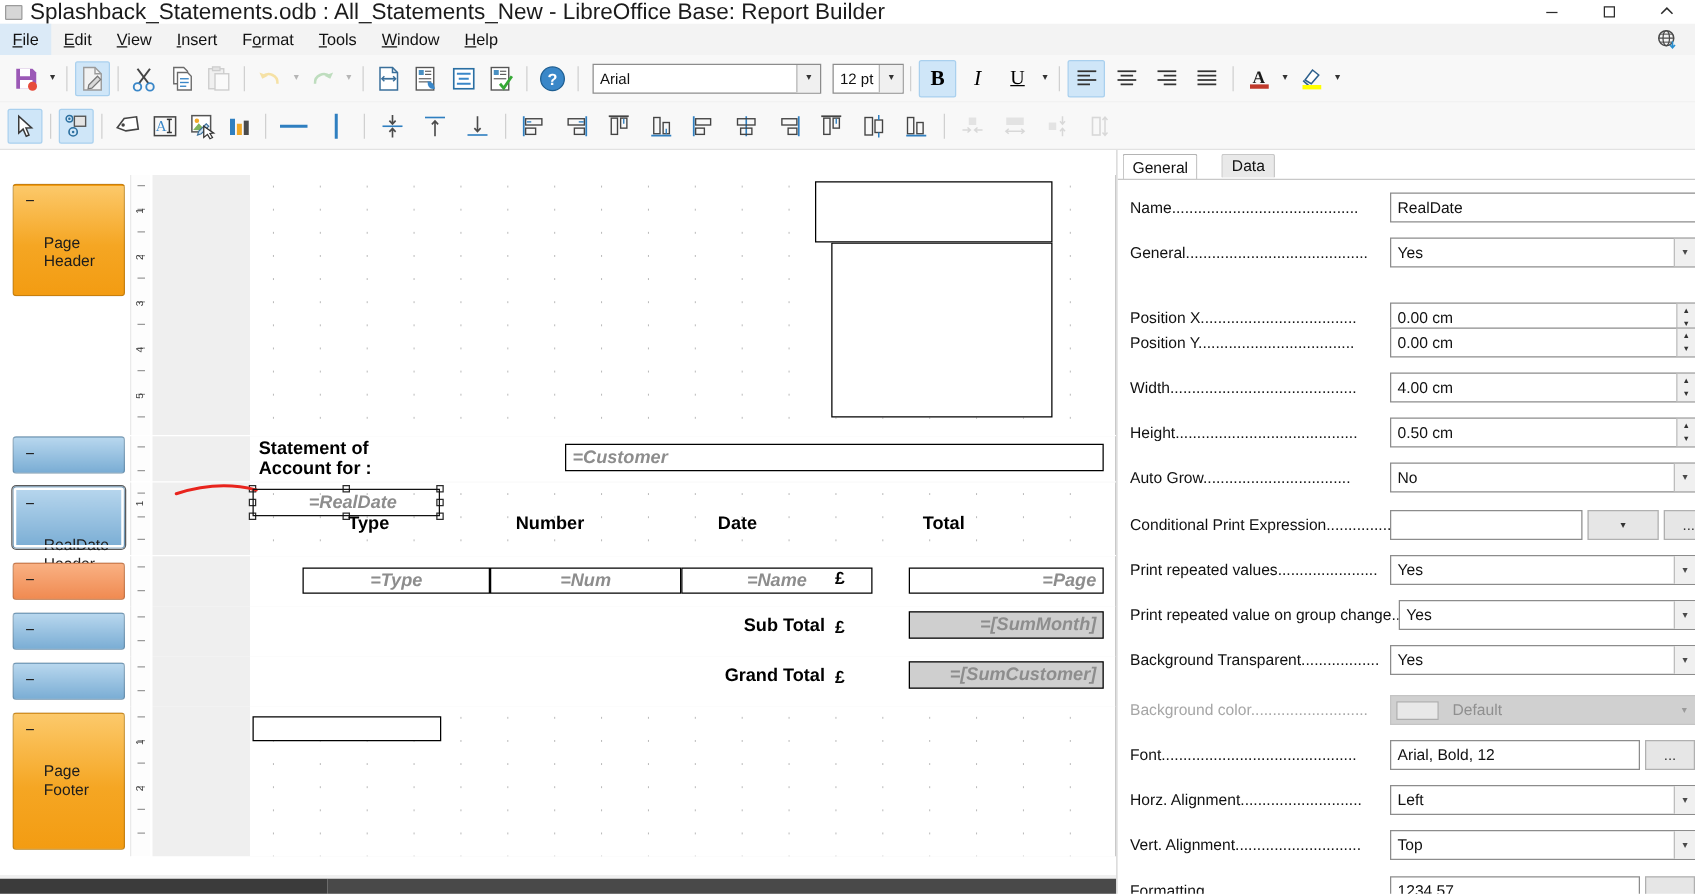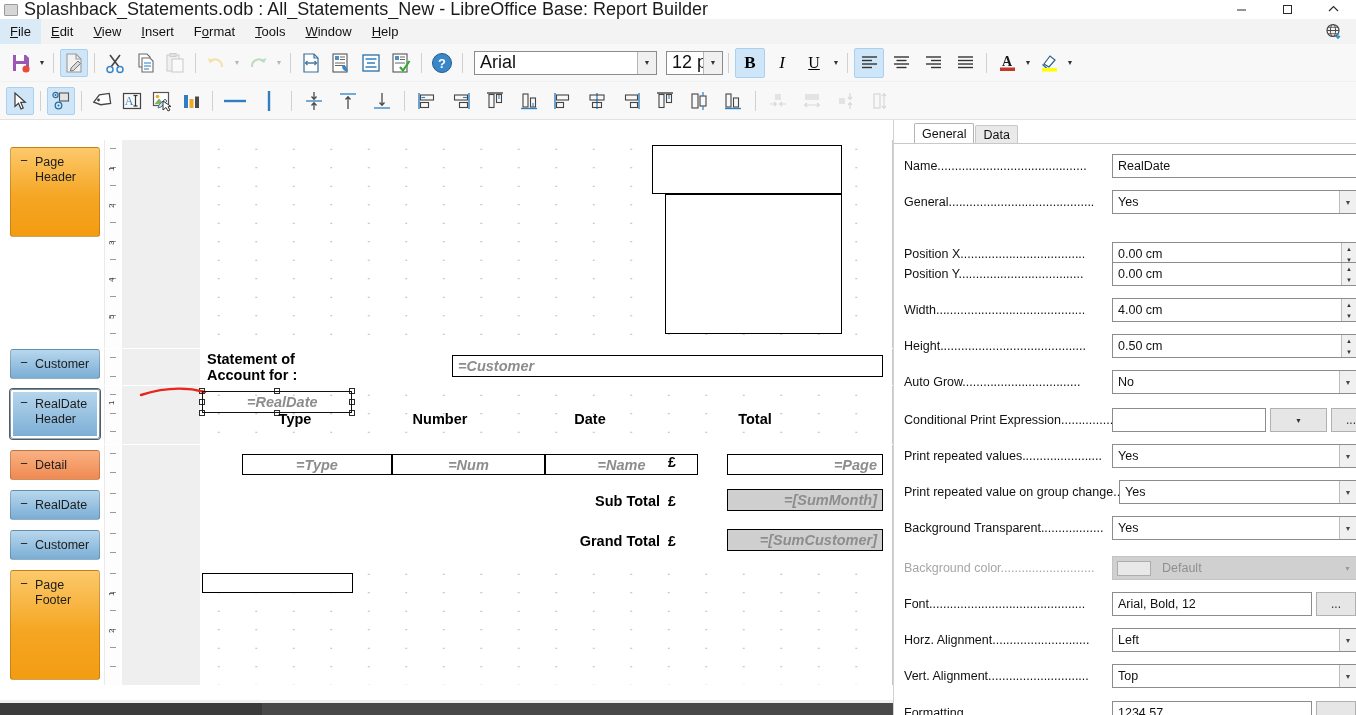--- a/index.html
+++ b/index.html
@@ -81,21 +81,21 @@
   }
   .tb-arrow.dis { opacity: 0.33; }
   svg { display: block; overflow: visible; }
 
   
   .combo {
     height: 24px; border: 1px solid #8c8c8c; background: #fff;
     display: flex; align-items: center; flex: 0 0 auto;
   }
   .combo .cv {
-    padding: 0 5px; font-size: 18px; color: #111;
+    padding: 0 5px; font-size: 12px; color: #111;
     white-space: nowrap; overflow: hidden; flex: 1 1 auto;
   }
   .combo .cb {
     width: 19px; height: 22px; background: #f0f0f0;
     border-left: 1px solid #b6b6b6;
     display: flex; align-items: center; justify-content: center;
     font-size: 7px; color: #333; flex: 0 0 auto;
   }
   #fontname { width: 183px; margin-left: 6px; }
   #fontsize { width: 57px; margin-left: 9px; }
@@ -139,21 +139,21 @@
   }
   .sec-tab.selected {
     outline: 2px solid #ffffff; outline-offset: -3px;
     box-shadow: 0 0 0 1px #5a5a5a;
   }
   .sec-tab .minus {
     width: 14px; margin-left: 6px; margin-right: 4px;
     text-align: center; font-size: 13px; line-height: 12px; color: #222;
     flex: 0 0 auto;
   }
-  .sec-tab .lbl { line-height: 15px; }
+  .sec-tab .lbl { line-height: 15px; margin-top: 32px; }
 
   .vruler {
     position: absolute; left: 104px; width: 16px;
     background: #fdfdfd; border-left: 1px solid #eaeaea;
   }
   .vr-tick {
     position: absolute; left: 5px; width: 6px; height: 1px; background: #9a9a9a;
   }
   .vr-num {
     position: absolute; left: 2px; font-size: 8px; color: #3a3a3a;
@@ -221,22 +221,22 @@
   }
 
   
   #props {
     position: absolute; left: 893px; top: 120px;
     width: 463px; height: 595px; background: #ffffff;
     border-left: 1px solid #d2d2d2;
     overflow: hidden;
   }
   #ptabs {
-    position: absolute; left: 16px; top: 3px; height: 21px;
-    display: flex; align-items: flex-end; padding-left: 4px;
+    position: absolute; left: 0; top: 3px; height: 21px;
+    display: flex; align-items: flex-start; padding-left: 4px; gap: 18px;
   }
   .ptab {
     height: 19px; padding: 0 7px; font-size: 12.5px; color: #111;
     display: flex; align-items: center;
     border: 1px solid #c8c8c8; border-bottom: none;
     background: #e9e9e9; margin-right: 1px;
     border-radius: 2px 2px 0 0;
   }
   .ptab.active { background: #ffffff; border-color: #b4b4b4; height: 21px; }
   #ptabline {

